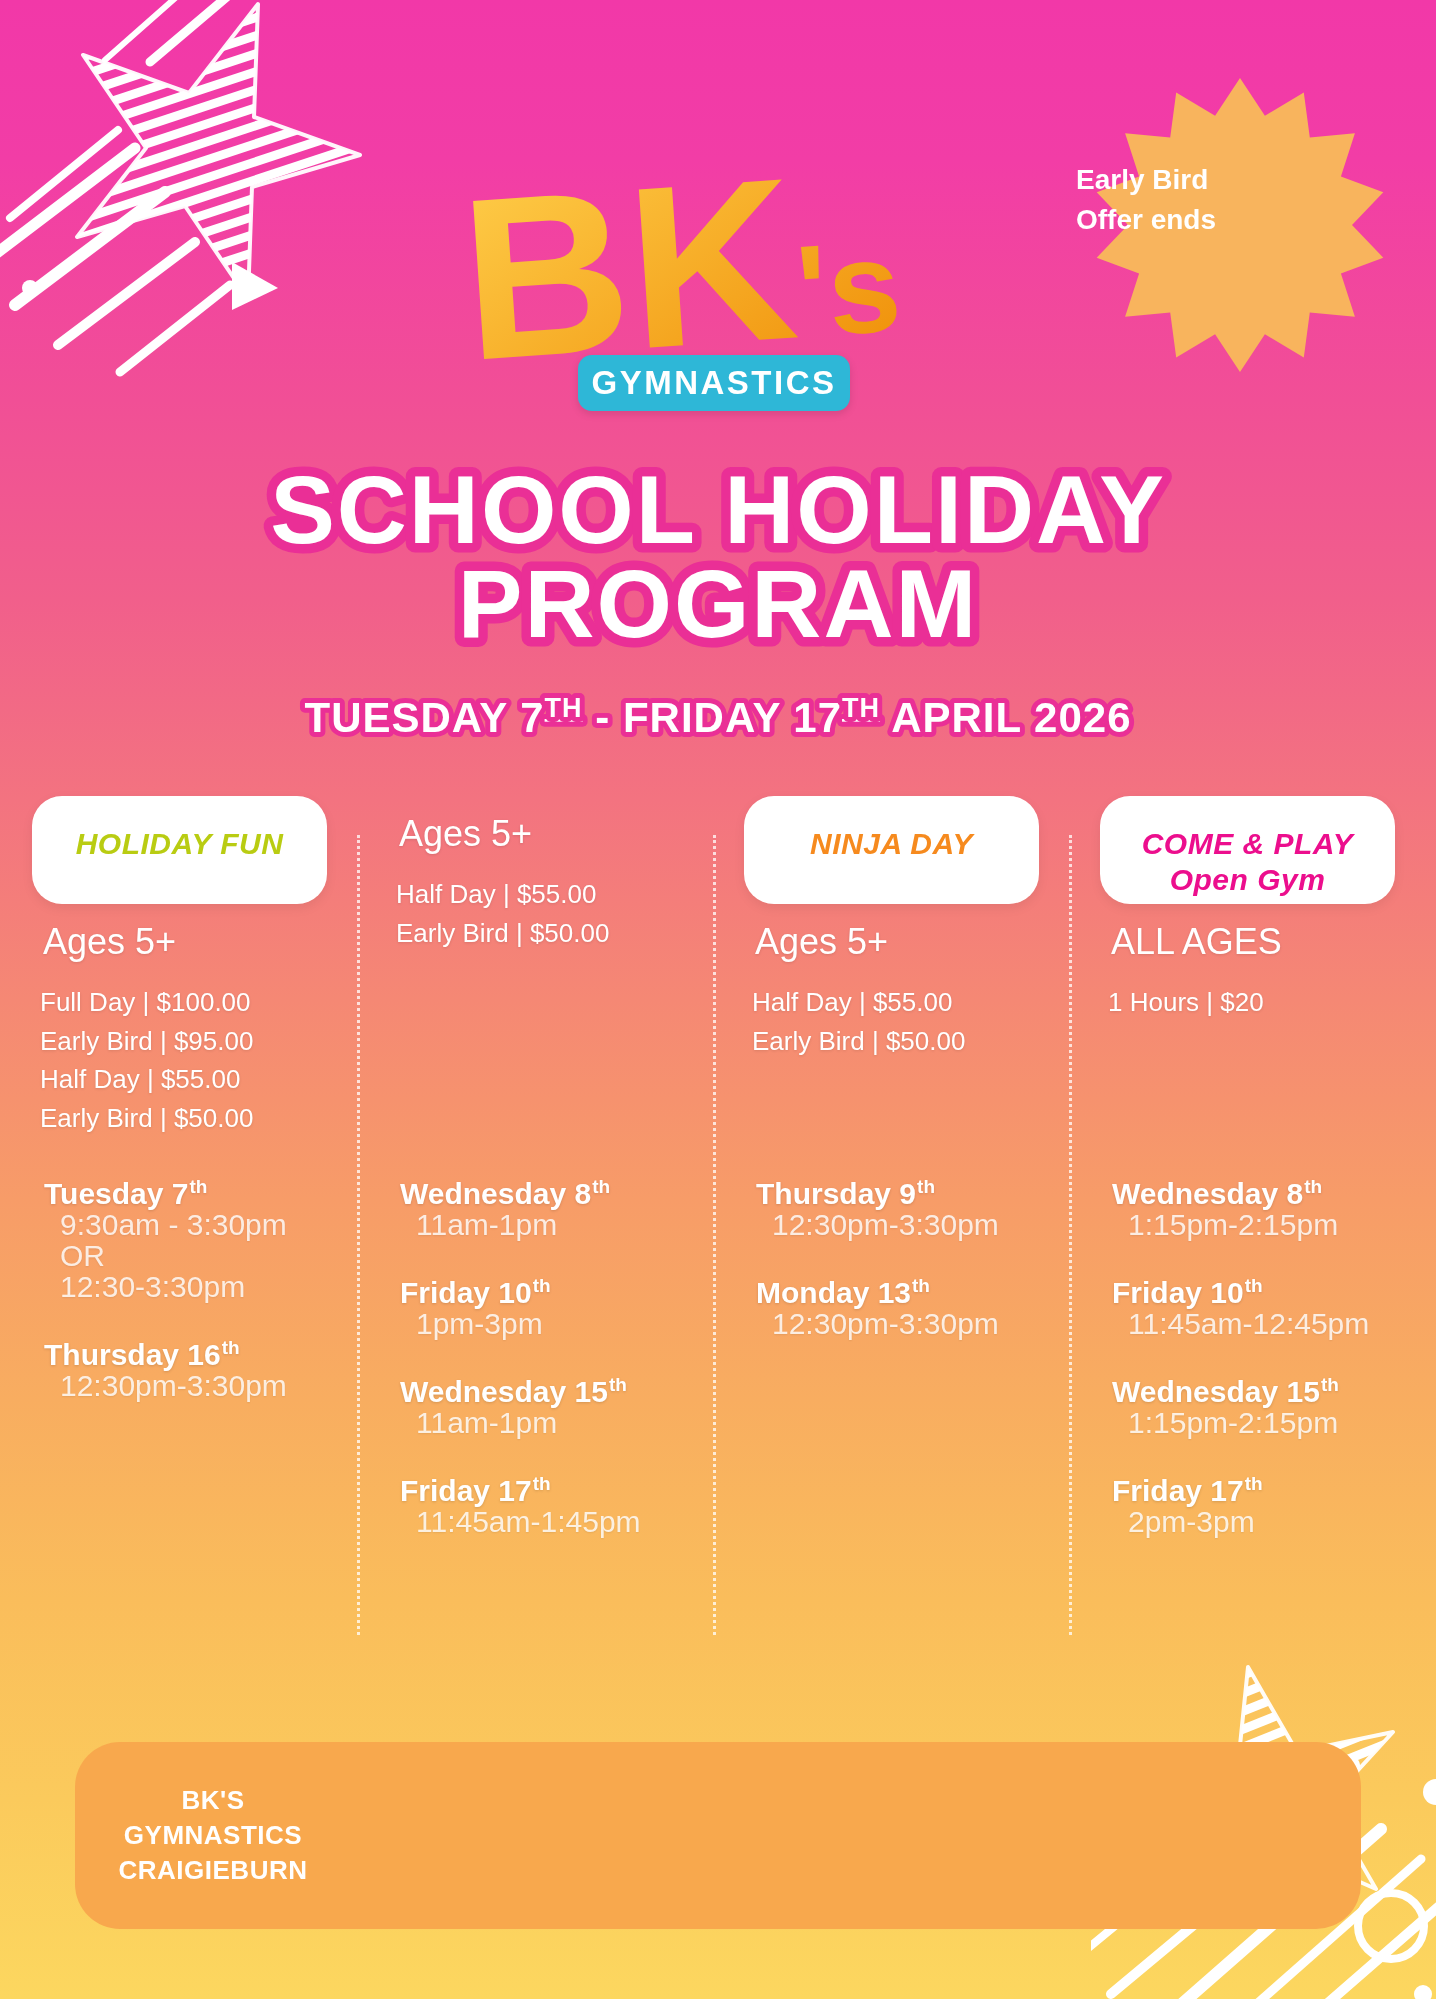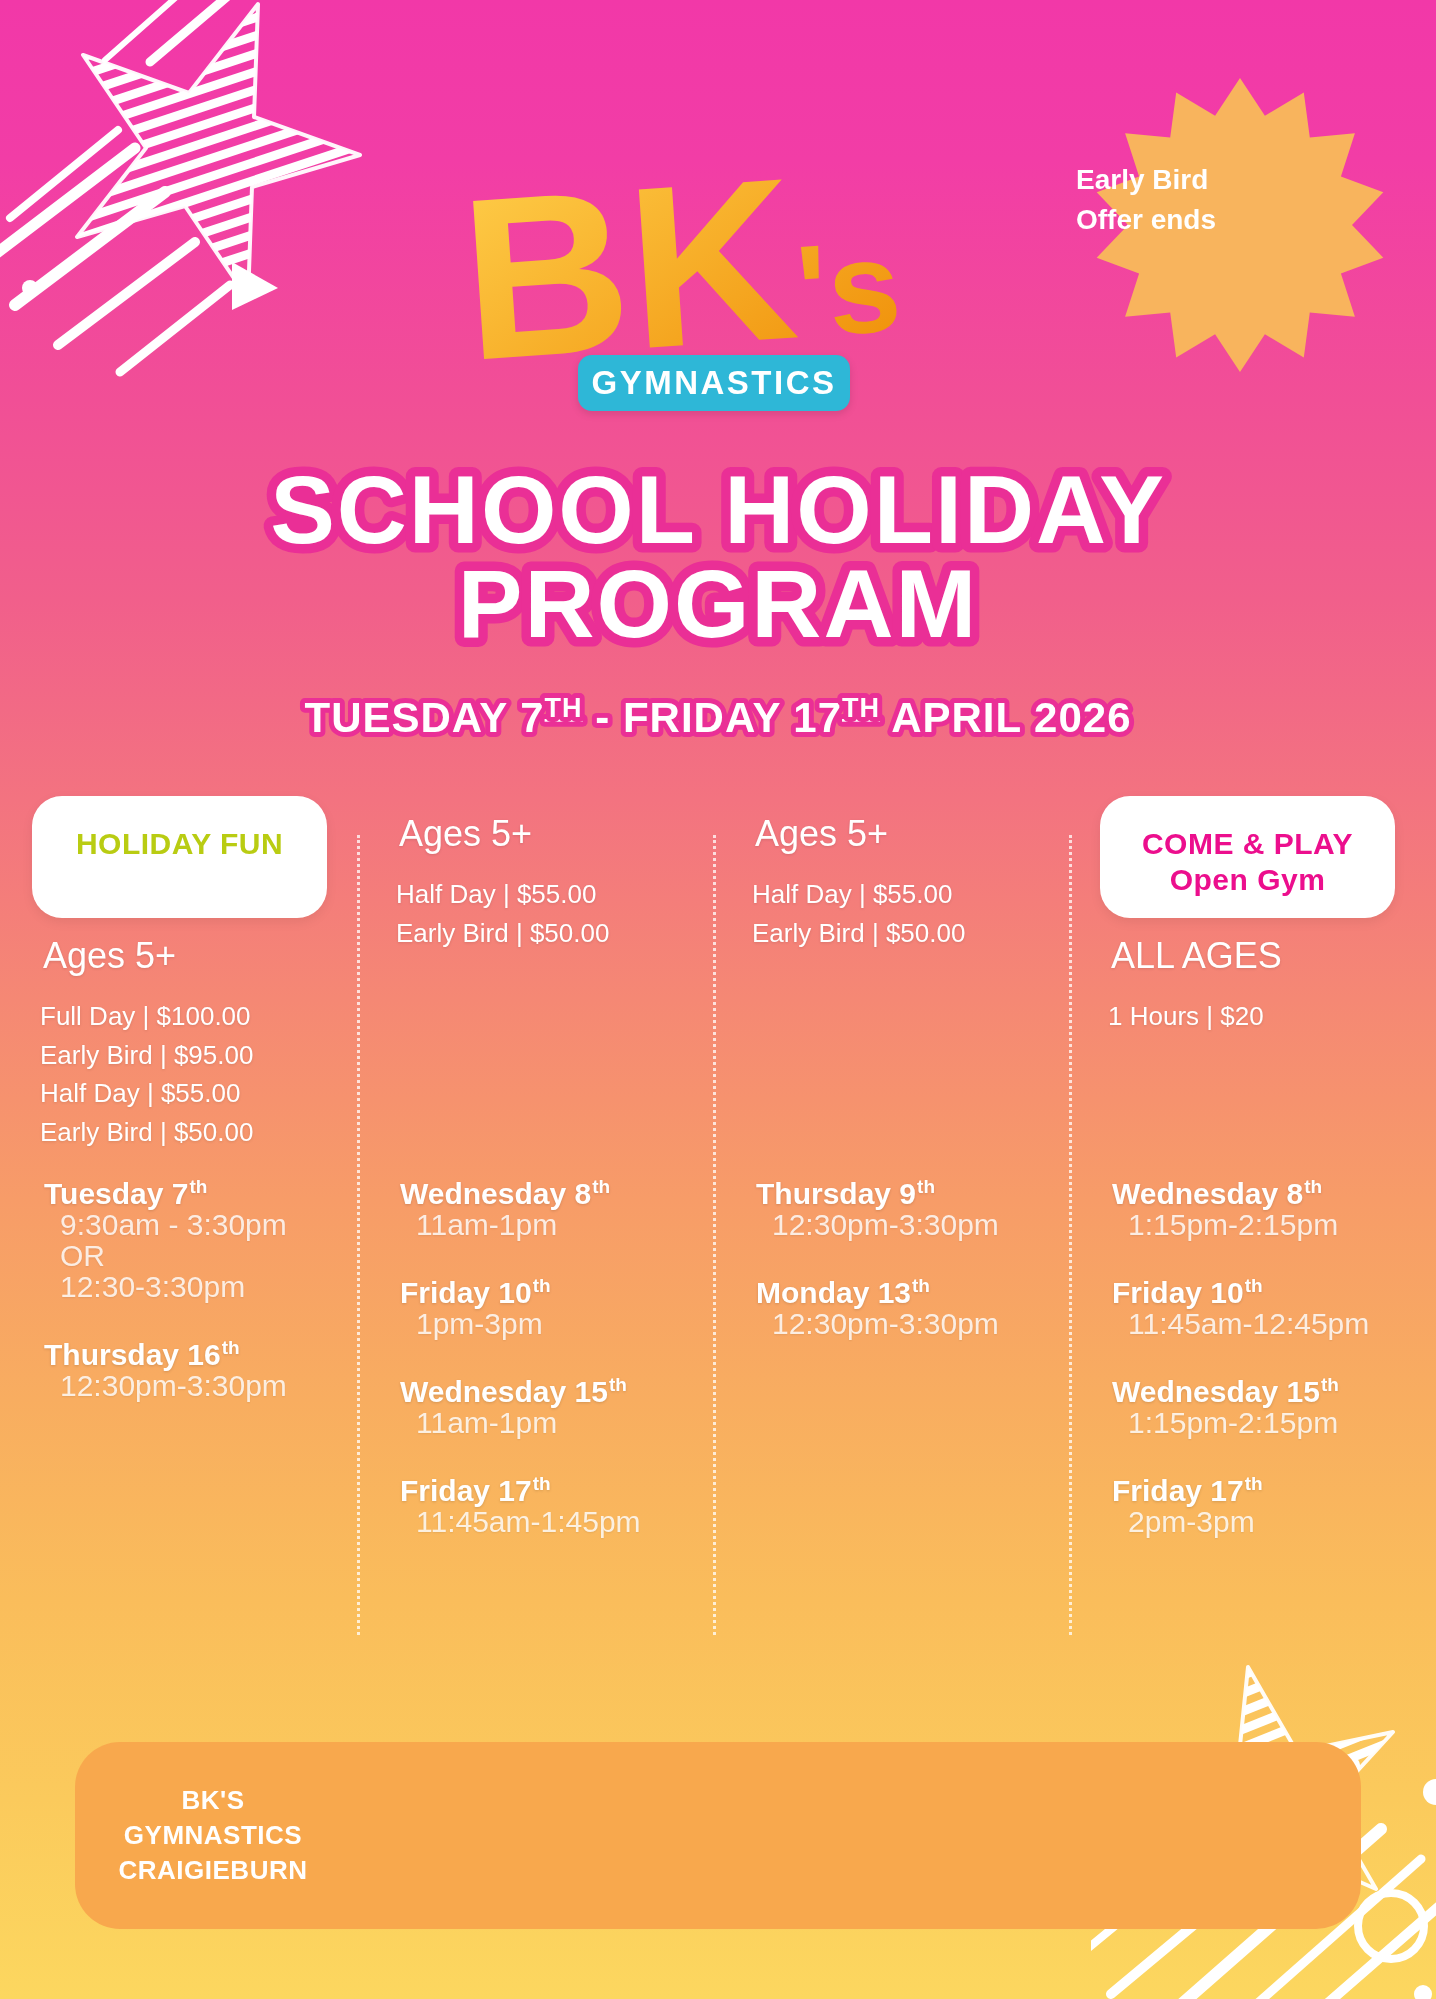--- a/index.html
+++ b/index.html
@@ -32,22 +32,22 @@
   .badge-line { color:#fff; font-size:28px; font-weight:bold; line-height:40px; }
 
   
   .title-svg { position:absolute; left:0; top:440px; }
   .subtitle-svg { position:absolute; left:0; top:686px; }
 
   
   .columns { position:absolute; left:32px; top:796px; display:flex; gap:61px; }
   .column { position:relative; width:295px; height:850px; }
   .column-title-box {
-    background:#ffffff; border-radius:30px; height:122px; box-sizing:border-box;
-    padding-top:30px; text-align:center; box-shadow:0 4px 12px rgba(0,0,0,0.07);
+    background:#ffffff; border-radius:30px; height:108px; box-sizing:border-box;
+    padding-top:30px; text-align:center; box-shadow:0 4px 12px rgba(0,0,0,0.07);font-style:italic;
   }
   .column-title { font-size:30px; font-weight:bold; line-height:36px; letter-spacing:0.5px; }
   .ages-label { margin:17px 0 0 11px; color:#fff; font-size:36px; font-weight:normal;
     text-shadow:0 1px 3px rgba(0,0,0,0.12); }
   .pricing-list { margin:20px 0 0 8px; }
   .pricing-line { color:#fff; font-size:26px; font-weight:normal; line-height:38.5px;
     text-shadow:0 1px 3px rgba(0,0,0,0.12); }
   .session-list { position:absolute; left:12px; top:375px; }
   .session-block { margin-bottom:30px; }
   .session-day { color:#fff; font-size:30px; font-weight:bold; line-height:31px;
@@ -226,20 +226,23 @@
             <div class="session-day"><span>Wednesday 15</span><sup>th</sup></div>
             <div class="session-time">11am-1pm</div>
           </div>
           <div class="session-block">
             <div class="session-day"><span>Friday 17</span><sup>th</sup></div>
             <div class="session-time">11:45am-1:45pm</div>
           </div>
         </div>
       </div>
       <div class="column">
+        <div class="column-title-box">
+          <div class="column-title" style="color: rgb(246, 138, 30);">NINJA DAY</div>
+        </div>
         <div class="ages-label">Ages 5+</div>
         <div class="pricing-list">
           <div class="pricing-line">Half Day | $55.00</div>
           <div class="pricing-line">Early Bird | $50.00</div>
         </div>
         <div class="session-list">
           <div class="session-block">
             <div class="session-day"><span>Thursday 9</span><sup>th</sup></div>
             <div class="session-time">12:30pm-3:30pm</div>
           </div>

